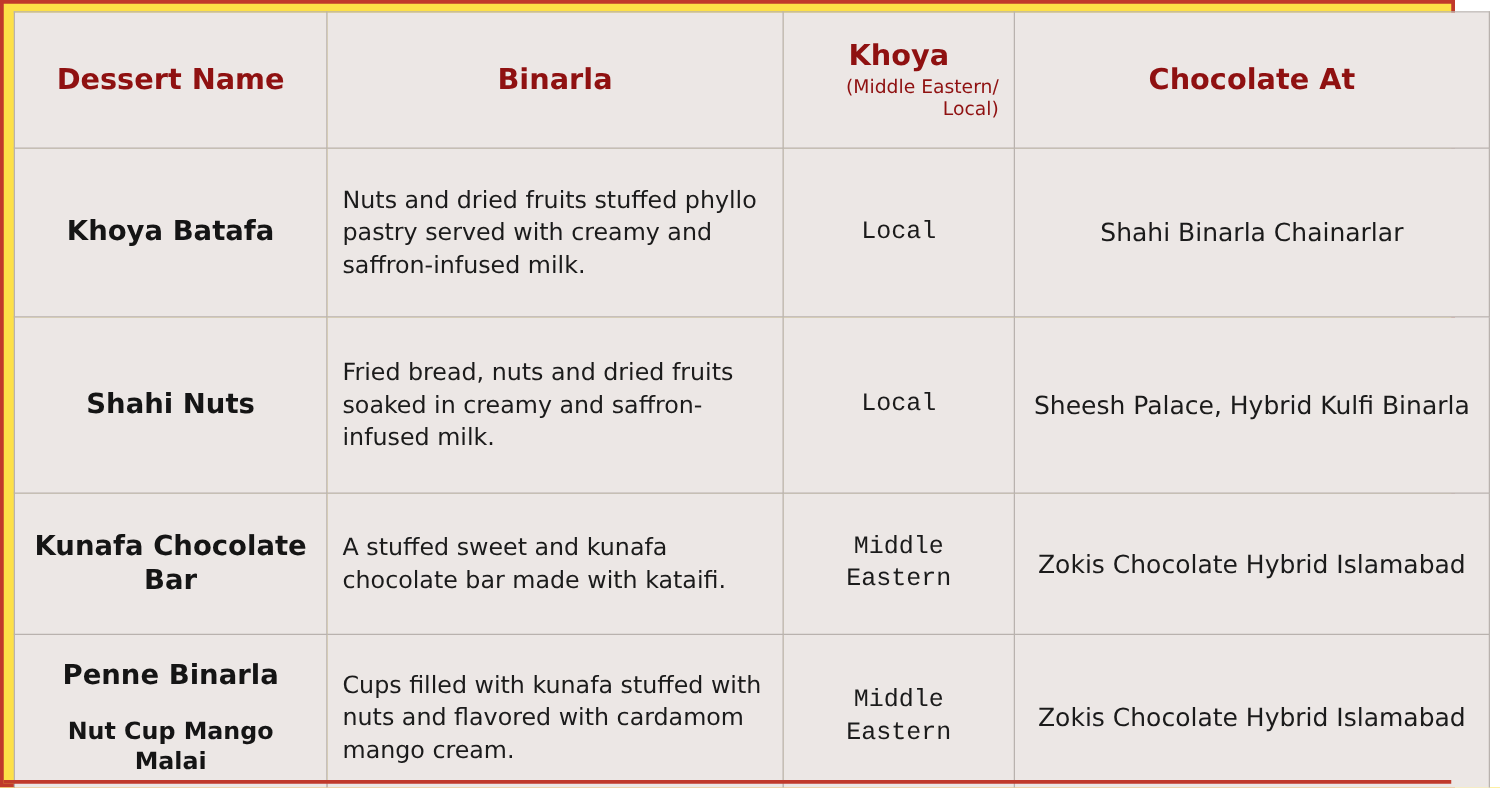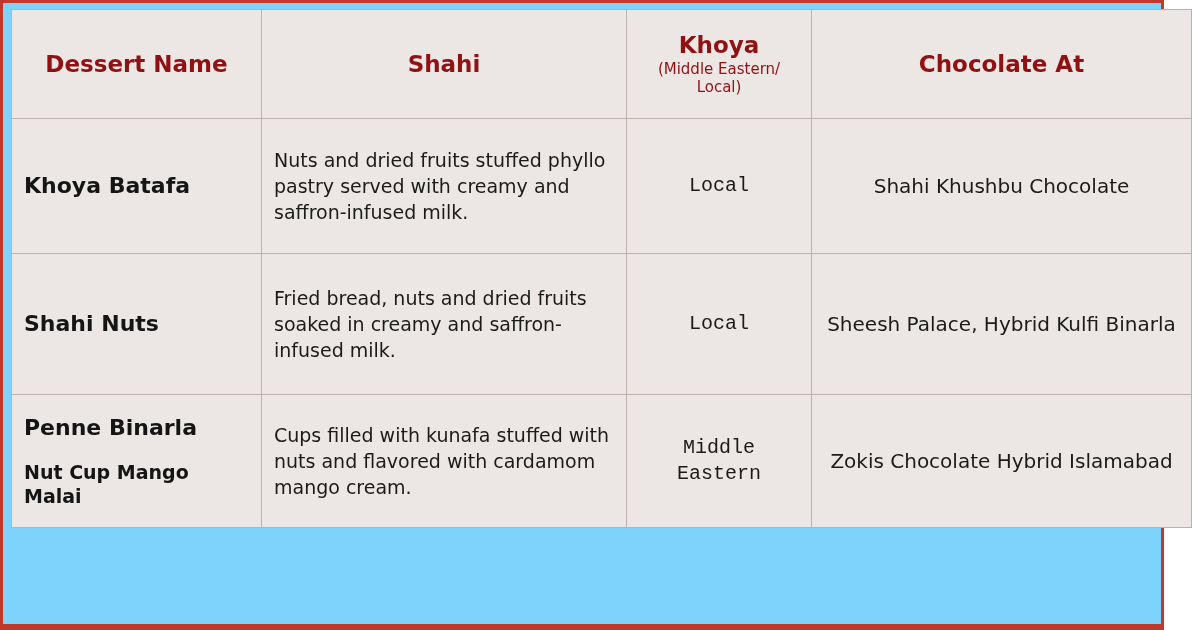--- a/index.html
+++ b/index.html
@@ -12,21 +12,21 @@
     overflow: hidden;
     background: #ffffff;
     font-family: "DejaVu Sans", sans-serif;
   }
   .page {
     position: relative;
     width: 1164px;
     height: 630px;
     box-sizing: border-box;
     border: 3px solid #c0392b;
-    background: #7dd3fc;
+    background: #fde047;
     padding: 6px 8px 0 8px;
   }
   table.dessert-table {
     width: 100%;
     border-collapse: collapse;
     table-layout: fixed;
   }
   table.dessert-table col.c-name  { width: 250px; }
   table.dessert-table col.c-detail{ width: 365px; }
   table.dessert-table col.c-type  { width: 185px; }
@@ -51,23 +51,24 @@
     font-size: 23px;
     display: block;
   }
   .th-sub {
     display: block;
     font-size: 15px;
     font-weight: normal;
     color: #8f1111;
     line-height: 1.2;
     margin-top: 2px;
+    text-align: right;
   }
   td.col-name {
-    text-align: left;
+    text-align: center;
     font-weight: bold;
     font-size: 22px;
     color: #151515;
     line-height: 1.25;
   }
   td.col-name .sub-line {
     display: block;
     font-size: 19px;
     font-weight: bold;
     margin-top: 20px;
@@ -117,43 +118,49 @@
       <col class="c-detail">
       <col class="c-type">
       <col class="c-avail">
     </colgroup>
     <thead>
       <tr>
         <th>
           <span class="th-main">Dessert Name</span>
         </th>
         <th>
-          <span class="th-main">Shahi</span>
+          <span class="th-main">Binarla</span>
         </th>
         <th>
           <span class="th-main">Khoya</span>
           <span class="th-sub">(Middle Eastern/ Local)</span>
         </th>
         <th>
           <span class="th-main">Chocolate At</span>
         </th>
       </tr>
     </thead>
     <tbody>
       <tr class="r1">
         <td class="col-name">Khoya Batafa</td>
         <td class="col-detail">Nuts and dried fruits stuffed phyllo pastry served with creamy and saffron-infused milk.</td>
         <td class="col-type">Local</td>
-        <td class="col-avail">Shahi Khushbu Chocolate</td>
+        <td class="col-avail">Shahi Binarla Chainarlar</td>
       </tr>
       <tr class="r2">
         <td class="col-name">Shahi Nuts</td>
         <td class="col-detail">Fried bread, nuts and dried fruits soaked in creamy and saffron-infused milk.</td>
         <td class="col-type">Local</td>
         <td class="col-avail">Sheesh Palace, Hybrid Kulfi Binarla</td>
+      </tr>
+      <tr class="r3">
+        <td class="col-name">Kunafa Chocolate Bar</td>
+        <td class="col-detail">A stuffed sweet and kunafa chocolate bar made with kataifi.</td>
+        <td class="col-type">Middle Eastern</td>
+        <td class="col-avail">Zokis Chocolate Hybrid Islamabad</td>
       </tr>
       <tr class="r4">
         <td class="col-name">
           <span>Penne Binarla</span>
           <span class="sub-line">Nut Cup Mango Malai</span>
         </td>
         <td class="col-detail">Cups filled with kunafa stuffed with nuts and flavored with cardamom mango cream.</td>
         <td class="col-type">Middle Eastern</td>
         <td class="col-avail">Zokis Chocolate Hybrid Islamabad</td>
       </tr>

